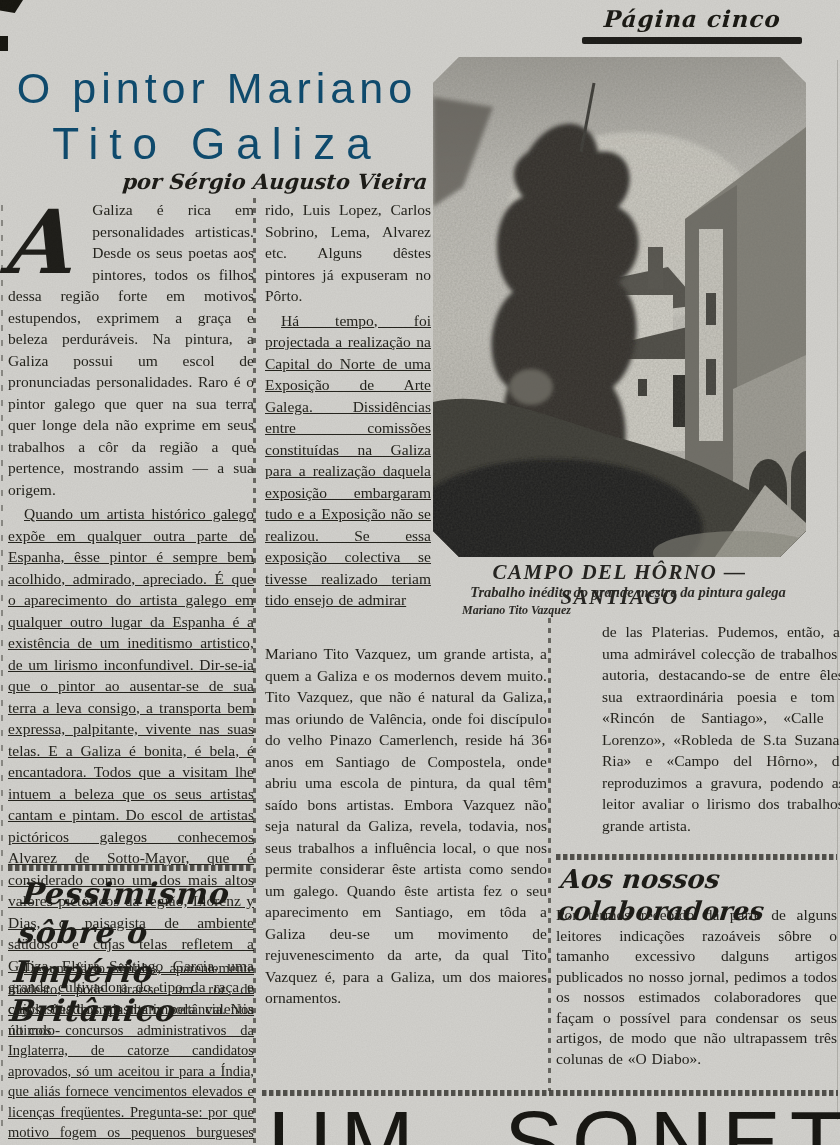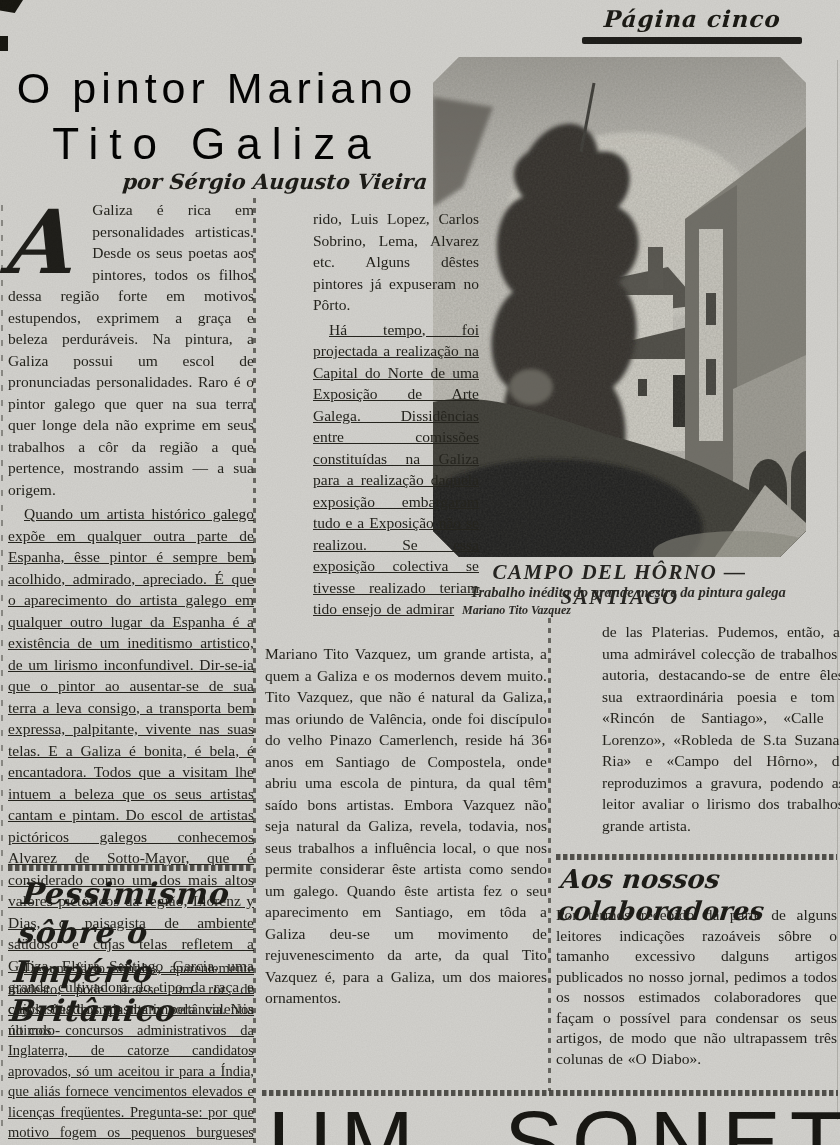--- a/index.html
+++ b/index.html
@@ -15,21 +15,21 @@
   
   .page-label {
     left:585px; top:5px; width:215px; text-align:center;
     font-family:"DejaVu Serif", serif; font-style:italic; font-weight:bold;
     font-size:23px; color:#191813; letter-spacing:1px; transform:skewX(-4deg);
   }
   .page-label-bar { left:582px; top:37px; width:220px; height:7px; background:#1c1b18; border-radius:2px; }
 
   
   .title-line { left:4px; width:426px; text-align:center;
-    font-family:"Liberation Sans", sans-serif; font-weight:400; color:#000000; }
+    font-family:"Liberation Sans", sans-serif; font-weight:400; color:#0c4a6e; }
   .title-1 { top:64px; font-size:43px; letter-spacing:5px; }
   .title-2 { top:119px; font-size:44px; letter-spacing:11px; }
   .byline {
     left:105px; top:169px; width:340px; text-align:center;
     font-family:"DejaVu Serif", serif; font-style:italic; font-weight:bold;
     font-size:21px; color:#1b1a16; transform:skewX(-5deg);
   }
 
   
   .photo {
@@ -48,21 +48,21 @@
   }
   .photo-sub2 {
     left:462px; top:603px; font-style:italic; font-weight:bold; font-size:12px; color:#2a2925;
   }
 
   
   .body { font-size:15.5px; line-height:21.5px; text-align:justify; color:#23221c; word-spacing:1px; }
   .body p { margin-bottom:3px; }
   .body p.ind { text-indent:16px;text-decoration:underline; }
   .col-left  { left:8px;   top:199px; width:246px; }
-  .col-mid-n { left:265px; top:208px; width:166px;margin-left:48px; }
+  .col-mid-n { left:265px; top:199px; width:166px; }
   .col-mid-w { left:265px; top:643px; width:282px; }
   .col-right { left:556px; top:621px; width:281px;margin-left:46px; }
 
   .dropcap {
     float:left; font-family:"DejaVu Serif", serif; font-style:italic; font-weight:bold;
     font-size:88px; line-height:74px; padding:6px 14px 0 2px; color:#1d1c18; transform:skewX(-6deg);
   }
 
   
   .script-h {

